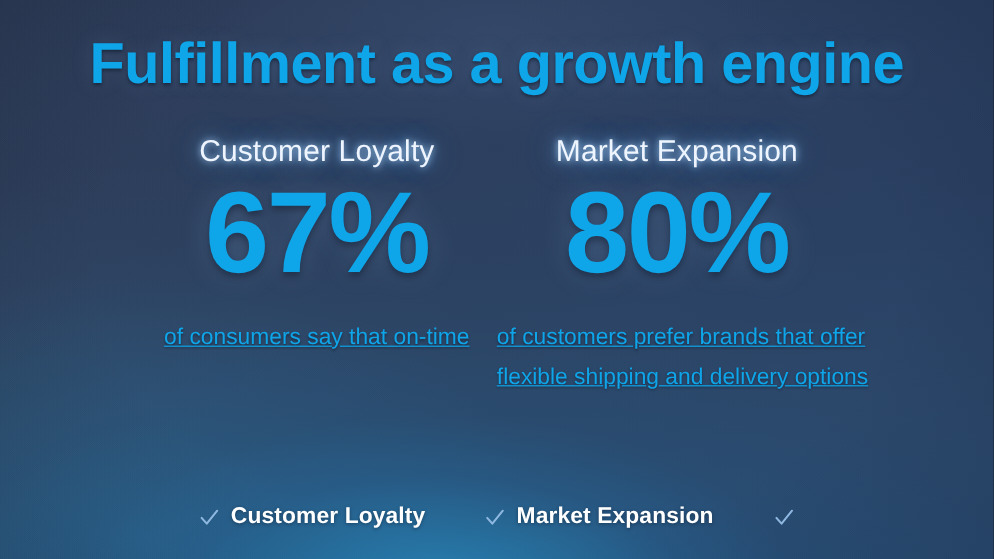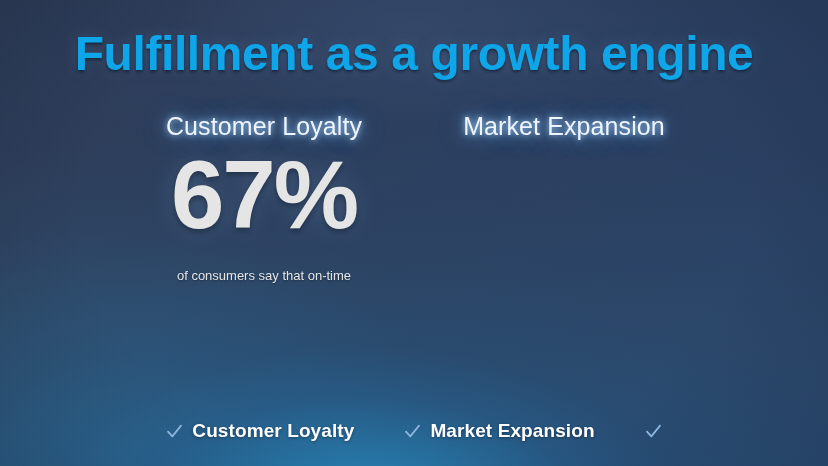--- a/index.html
+++ b/index.html
@@ -125,33 +125,34 @@
        0 0 16px rgba(120,185,250,0.75),
        0 0 30px rgba(90,160,235,0.45);
     white-space: nowrap;
   }
 
   .stat-value {
     margin-top: 4px;
     font-size: 96px;
     line-height: 1.04;
     font-weight: bold;
-    color: #e5e5e5;
+    color: #0ea5e9;
     letter-spacing: -2px;
     text-shadow:
        0 3px 5px rgba(10,18,32,0.40),
        0 0 26px rgba(160,200,245,0.20);
   }
 
   .stat-desc {
     margin-top: 20px;
-    font-size: 13px;
+    font-size: 19px;
     line-height: 1.75;
-    color: #e5e5e5;
+    color: #0ea5e9;
     text-shadow: 0 1px 2px rgba(10,18,32,0.45);
+    text-decoration: underline;
   }
   .stat-desc span { display: block; white-space: nowrap; }
 
   
   #checklist {
     position: absolute;
     left: 0;
     bottom: 24px;
     width: 100%;
     display: flex;
@@ -204,20 +205,25 @@
       <div class="stat">
         <div class="stat-label">Customer Loyalty</div>
         <div class="stat-value">67%</div>
         <div class="stat-desc">
           <span>of consumers say that on-time</span>
         </div>
       </div>
 
       <div class="stat">
         <div class="stat-label">Market Expansion</div>
+        <div class="stat-value">80%</div>
+        <div class="stat-desc">
+          <span>of customers prefer brands that offer</span>
+          <span>flexible shipping and delivery options</span>
+        </div>
       </div>
 
     </div>
 
     <div id="checklist">
 
       <div class="check-item">
         <span class="check-icon">
           <svg width="17" height="17" viewBox="0 0 17 17">
             <path d="M2 8.6 L6.3 13.4 L15 2.6" fill="none" stroke="#8fb8e0" stroke-width="1.7" stroke-linecap="round" stroke-linejoin="round"></path>

